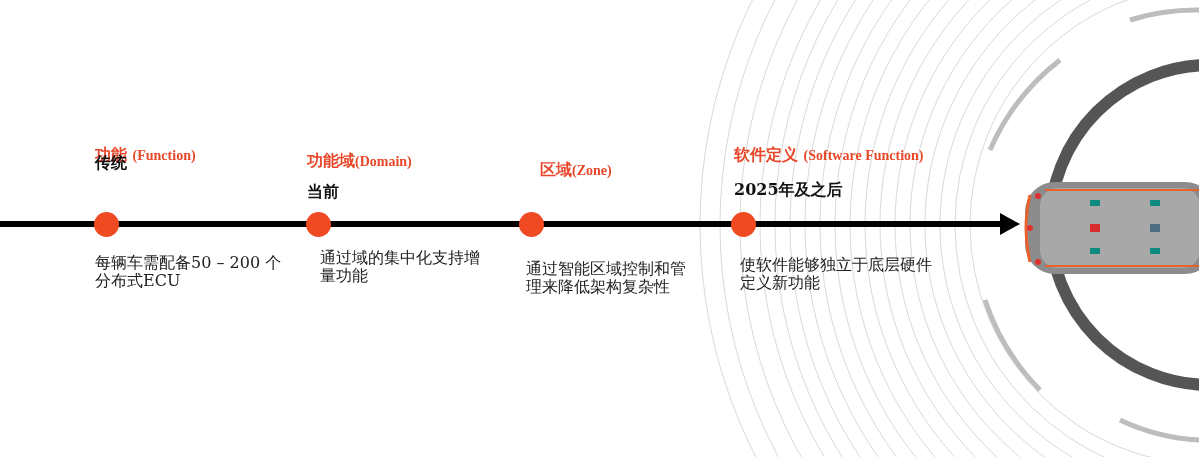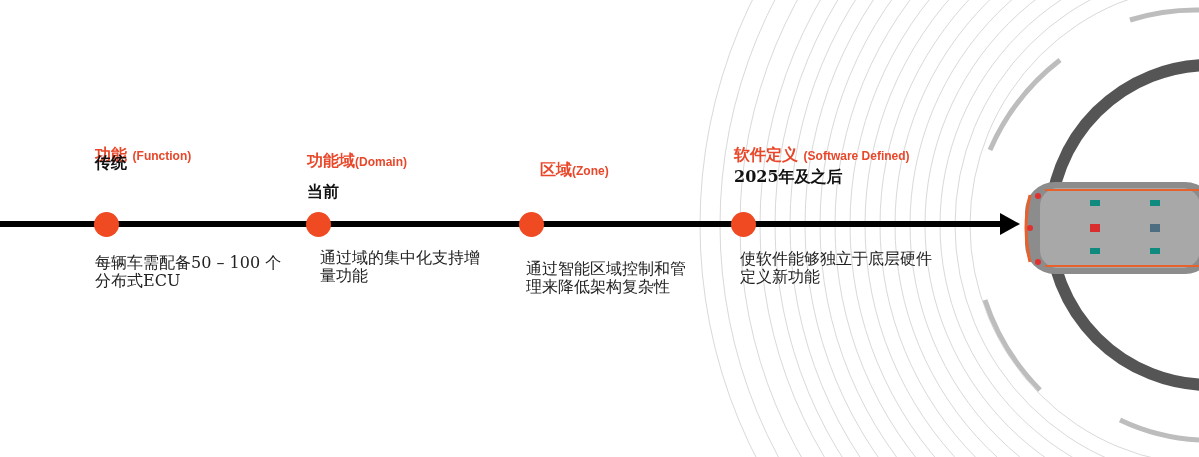--- a/index.html
+++ b/index.html
@@ -2,21 +2,21 @@
 <html><head>
 <meta charset="utf-8">
 <style>
   html,body{margin:0;padding:0;}
   body{width:1199px;height:457px;position:relative;overflow:hidden;background:#ffffff;font-family:"DejaVu Serif",serif;}
   .bg{position:absolute;left:0;top:0;width:1199px;height:457px;}
   .line{position:absolute;left:0;top:221px;width:1005px;height:6px;background:#000;}
   .arrowhead{position:absolute;left:1000px;top:213px;width:0;height:0;border-top:11px solid transparent;border-bottom:11px solid transparent;border-left:20px solid #000;}
   .dot{position:absolute;top:212px;width:25px;height:25px;border-radius:50%;background:#f04a23;}
   .title{position:absolute;color:#e8472a;font-size:16px;font-weight:bold;white-space:nowrap;}
-  .title .en{font-family:Liberation Sans, sans-serif;font-size:12px;}
+  .title .en{font-family:Liberation Serif, serif;font-size:14px;}
   .sub{position:absolute;color:#111;font-size:16px;font-weight:bold;white-space:nowrap;}
   .desc{position:absolute;color:#222;font-size:16px;line-height:18px;width:190px;}
 </style>
 </head>
 <body>
 
 <svg class="bg" viewBox="0 0 1199 457">
   <g fill="none" stroke="#d9d9d9" stroke-width="1">
     <circle cx="1210" cy="225" r="240"></circle>
       <circle cx="1210" cy="225" r="255"></circle>
@@ -64,24 +64,24 @@
 <div class="line"></div>
 <div class="arrowhead"></div>
 
 <div class="dot" style="left:94px"></div>
 <div class="dot" style="left:306px"></div>
 <div class="dot" style="left:519px"></div>
 <div class="dot" style="left:731px"></div>
 
 <div class="title" style="left:95px;top:145px"><span>功能</span> <span class="en">(Function)</span></div>
 <div class="sub" style="left:95px;top:153px">传统</div>
-<div class="desc" style="left:95px;top:254px">每辆车需配备50 – 100 个分布式ECU</div>
+<div class="desc" style="left:95px;top:254px">每辆车需配备50 – 200 个分布式ECU</div>
 
 <div class="title" style="left:307px;top:151px"><span>功能域</span><span class="en">(Domain)</span></div>
 <div class="sub" style="left:307px;top:182px">当前</div>
 <div class="desc" style="left:320px;top:249px;width:175px">通过域的集中化支持增量功能</div>
 
 <div class="title" style="left:540px;top:160px"><span>区域</span><span class="en">(Zone)</span></div>
 <div class="desc" style="left:526px;top:260px;width:175px">通过智能区域控制和管理来降低架构复杂性</div>
 
-<div class="title" style="left:734px;top:145px"><span>软件定义</span> <span class="en">(Software Defined)</span></div>
-<div class="sub" style="left:734px;top:167px">2025年及之后</div>
-<div class="desc" style="left:740px;top:250px;width:192px">使软件能够独立于底层硬件定义新功能</div>
+<div class="title" style="left:734px;top:145px"><span>软件定义</span> <span class="en">(Software Function)</span></div>
+<div class="sub" style="left:734px;top:180px">2025年及之后</div>
+<div class="desc" style="left:740px;top:256px;width:192px">使软件能够独立于底层硬件定义新功能</div>
 
 </body></html>

